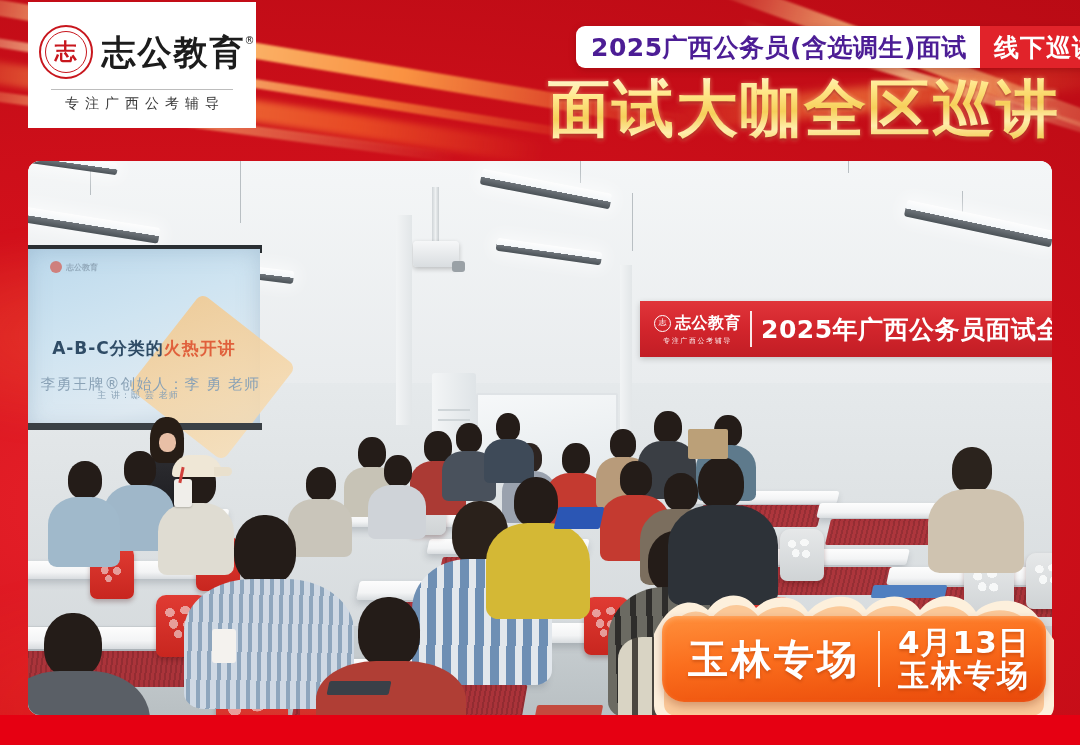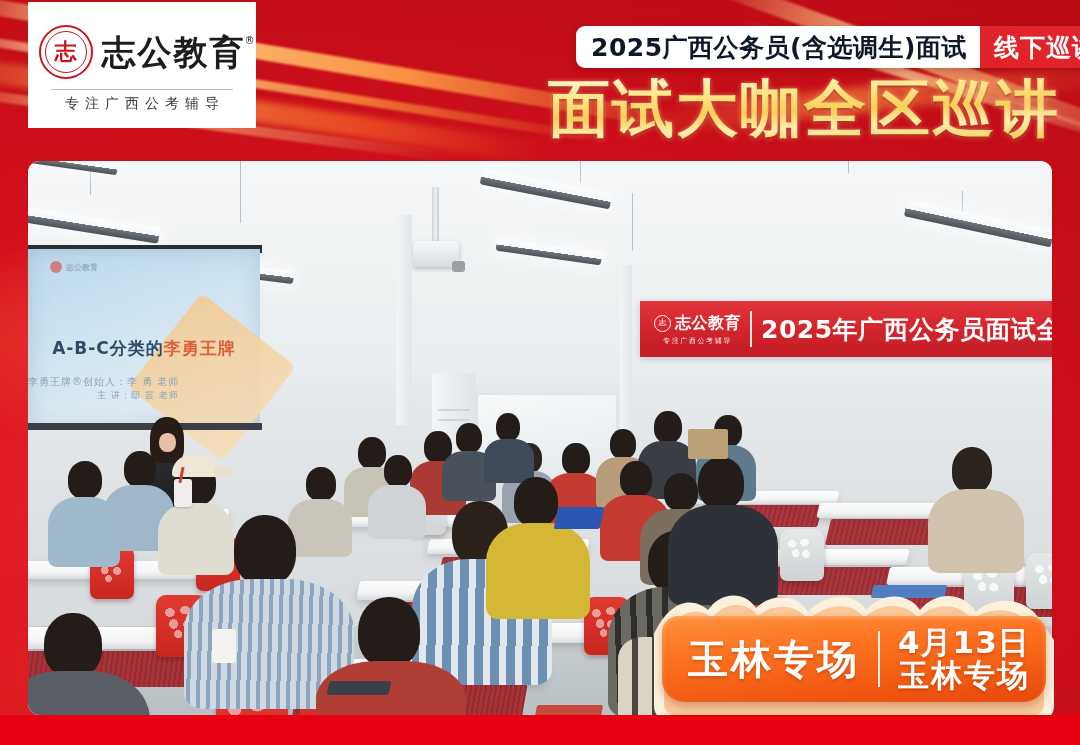--- a/index.html
+++ b/index.html
@@ -53,21 +53,21 @@
       background:#fff;padding:0 1px;}
   .brand{font-size:34px;font-weight:700;letter-spacing:2px;color:#1c1c1c;
       line-height:1;position:relative;white-space:nowrap;}
   .brand sup{font-size:10px;position:absolute;right:-11px;top:1px;font-weight:400;}
   .logo-rule{width:182px;height:1px;background:#bdbdbd;margin:6px 0 5px;}
   .tagline{font-size:14px;letter-spacing:6px;color:#3a3a3a;white-space:nowrap;padding-left:6px;}
 
   
   .pill{position:absolute;left:576px;top:26px;height:42px;display:flex;align-items:stretch;
       border-radius:9px;overflow:hidden;box-shadow:0 2px 7px rgba(90,0,0,.28);}
-  .pill-a{background:#fff;color:#0f172a;font-size:25px;font-weight:700;
+  .pill-a{background:#fff;color:#4c1d95;font-size:25px;font-weight:700;
       display:flex;align-items:center;padding:0 13px 0 15px;letter-spacing:.5px;white-space:nowrap;}
   .pill-b{background:#e1232a;color:#fff;font-size:25px;font-weight:700;
       display:flex;align-items:center;padding:0 14px;letter-spacing:1px;white-space:nowrap;}
 
   
   .headline{position:absolute;right:20px;top:78px;font-size:62px;font-weight:700;
       letter-spacing:2px;line-height:1;white-space:nowrap;
       background:linear-gradient(178deg,#fff6cf 0%,#ffe78a 26%,#f6cf5a 52%,#ffeeab 74%,#f3c84e 100%);
       -webkit-background-clip:text;background-clip:text;color:transparent;
       text-shadow:0 0 0 rgba(0,0,0,0);
@@ -104,21 +104,21 @@
   .screen-frame{position:absolute;left:-2px;top:84px;width:236px;height:8px;background:#2a2f33;}
   .screen-btm{position:absolute;left:-2px;top:262px;width:236px;height:7px;background:#3a4045;}
   .sc-logo{position:absolute;left:22px;top:12px;display:flex;align-items:center;gap:4px;opacity:.62;}
   .sc-logo-mark{width:12px;height:12px;border-radius:50%;background:#d94a3a;}
   .sc-logo-tx{font-size:8px;color:#7a8ea0;font-weight:700;}
   .sc-t1{position:absolute;left:0;right:0;top:62px;text-align:center;font-size:17px;
       color:#5c7890;font-weight:700;letter-spacing:1px;}
   .sc-t2{position:absolute;left:0;right:0;top:88px;text-align:center;font-size:17px;
       color:#2f4c66;font-weight:700;letter-spacing:1px;}
   .sc-t2 .hl{color:#e0603c;}
-  .sc-t3{position:absolute;left:0;right:0;top:126px;text-align:left;font-size:10px;
+  .sc-t3{position:absolute;left:0;right:0;top:126px;text-align:right;font-size:15px;
       color:#8aa2b6;letter-spacing:1px;}
   .sc-t4{position:absolute;left:0;right:12px;top:140px;text-align:center;font-size:9px;
       color:#8aa2b6;letter-spacing:1px;}
   .sc-band{position:absolute;right:-12px;bottom:-8px;width:120px;height:120px;
       background:linear-gradient(120deg,#f3c98e,#f7deb6);transform:rotate(38deg);
       border-radius:8px;opacity:.85;}
 
   
   .banner{position:absolute;left:612px;top:140px;width:440px;height:56px;
       background:linear-gradient(180deg,#e0353a 0%,#d2252c 50%,#c21d25 100%);
@@ -256,21 +256,21 @@
     <div class="pillar" style="left:368px;top:54px;width:16px;height:210px;"></div>
     <div class="pillar" style="left:592px;top:104px;width:12px;height:180px;"></div>
 
     <div class="screen-frame"></div>
     <div class="screen">
       <div class="sc-band"></div>
       <div class="sc-logo">
         <span class="sc-logo-mark"></span>
         <span class="sc-logo-tx">志公教育</span>
       </div>
-      <div class="sc-t2"><span>A-B-C分类的</span><span class="hl">李勇王牌</span></div>
+      <div class="sc-t2"><span>A-B-C分类的</span><span class="hl">火热开讲</span></div>
       <div class="sc-t3">李勇王牌®创始人：李 勇 老师</div>
       <div class="sc-t4">主 讲：邸 芸 老师</div>
     </div>
     <div class="screen-btm"></div>
 
     <div class="ac"></div>
     <div class="ac-l" style="top:248px;"></div>
     <div class="ac-l" style="top:258px;"></div>
     <div class="wboard"></div>
 

